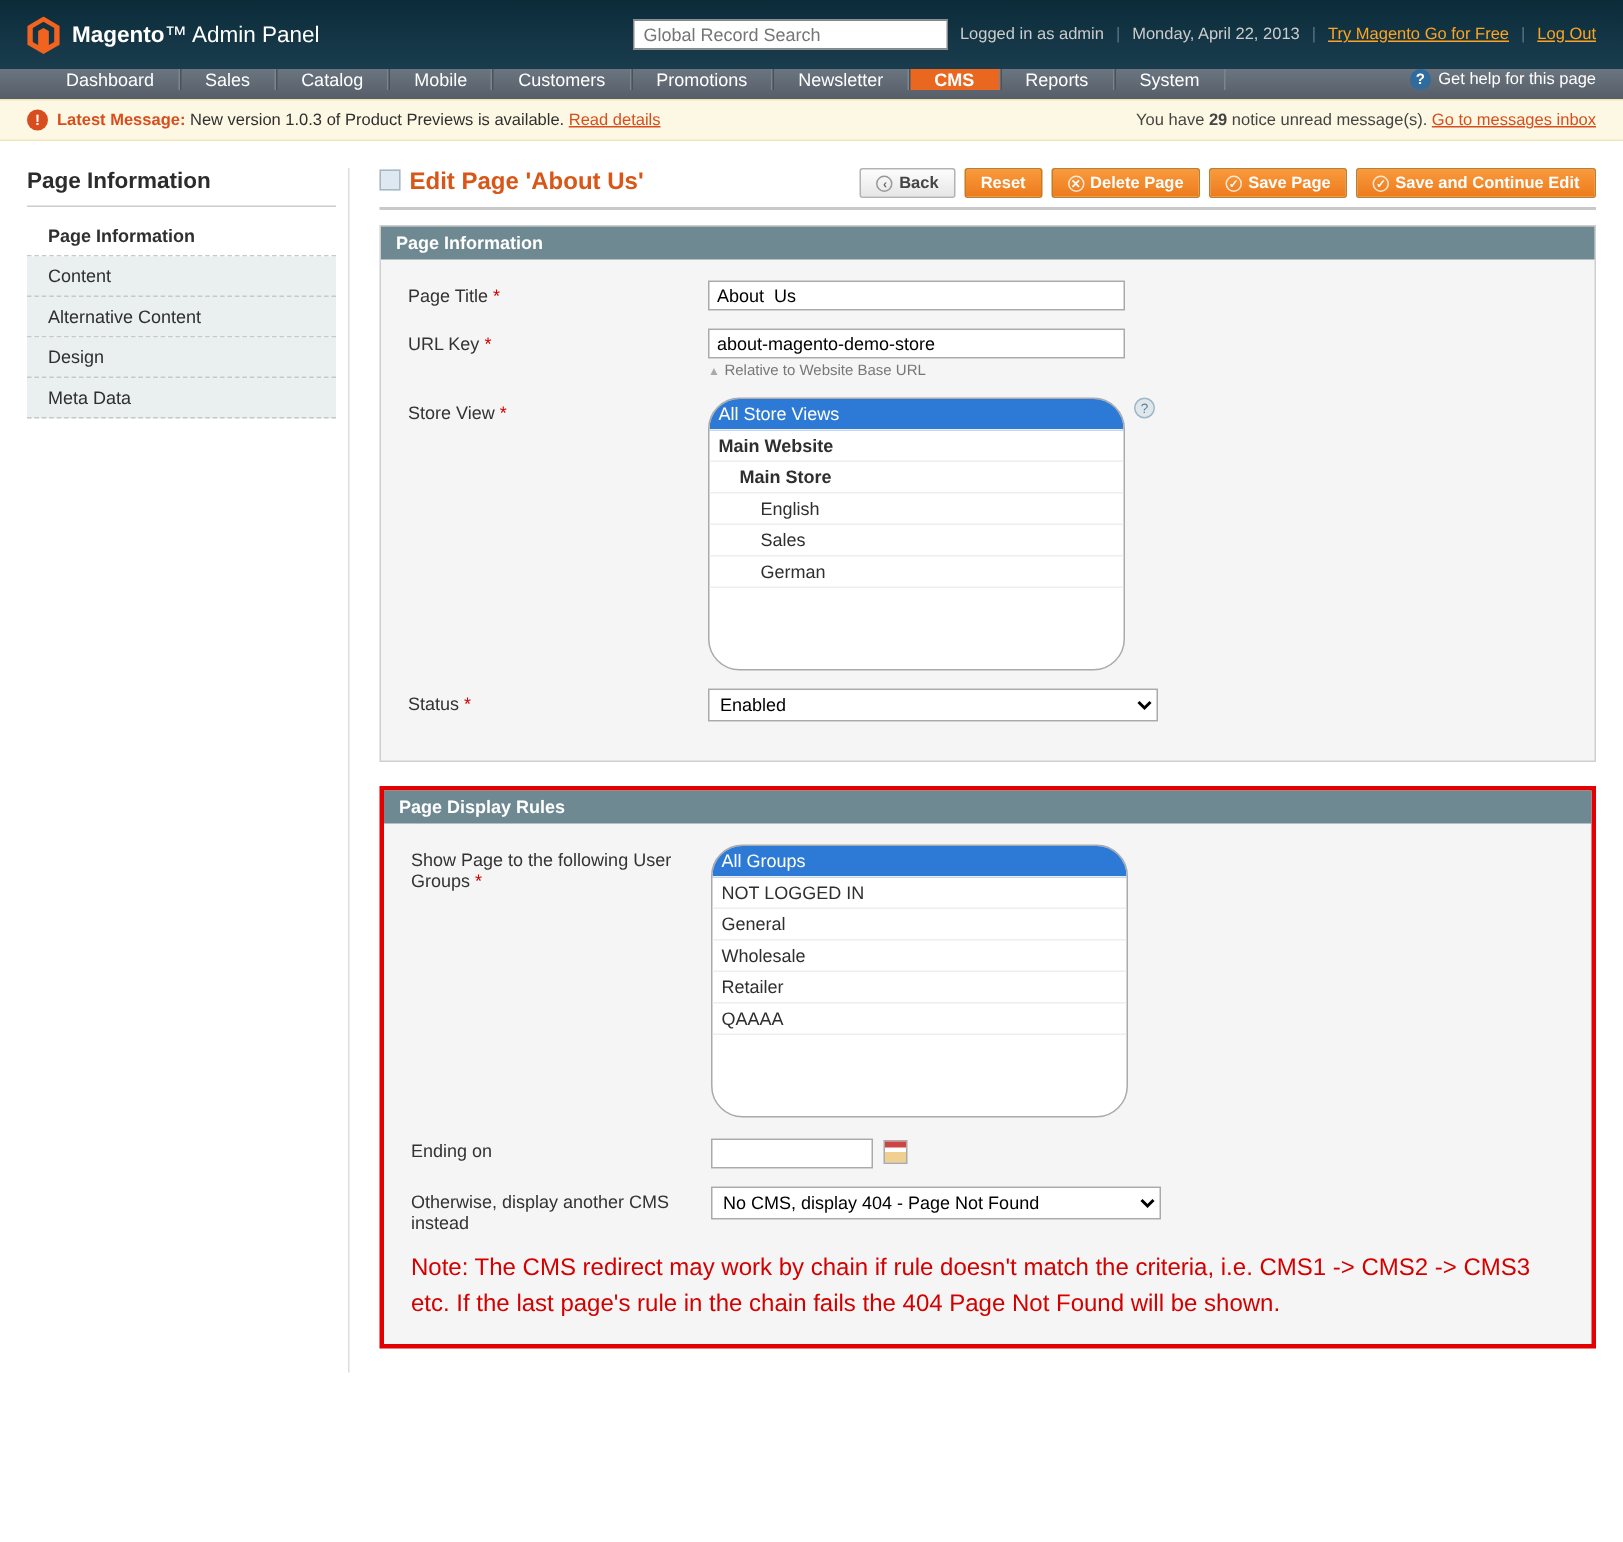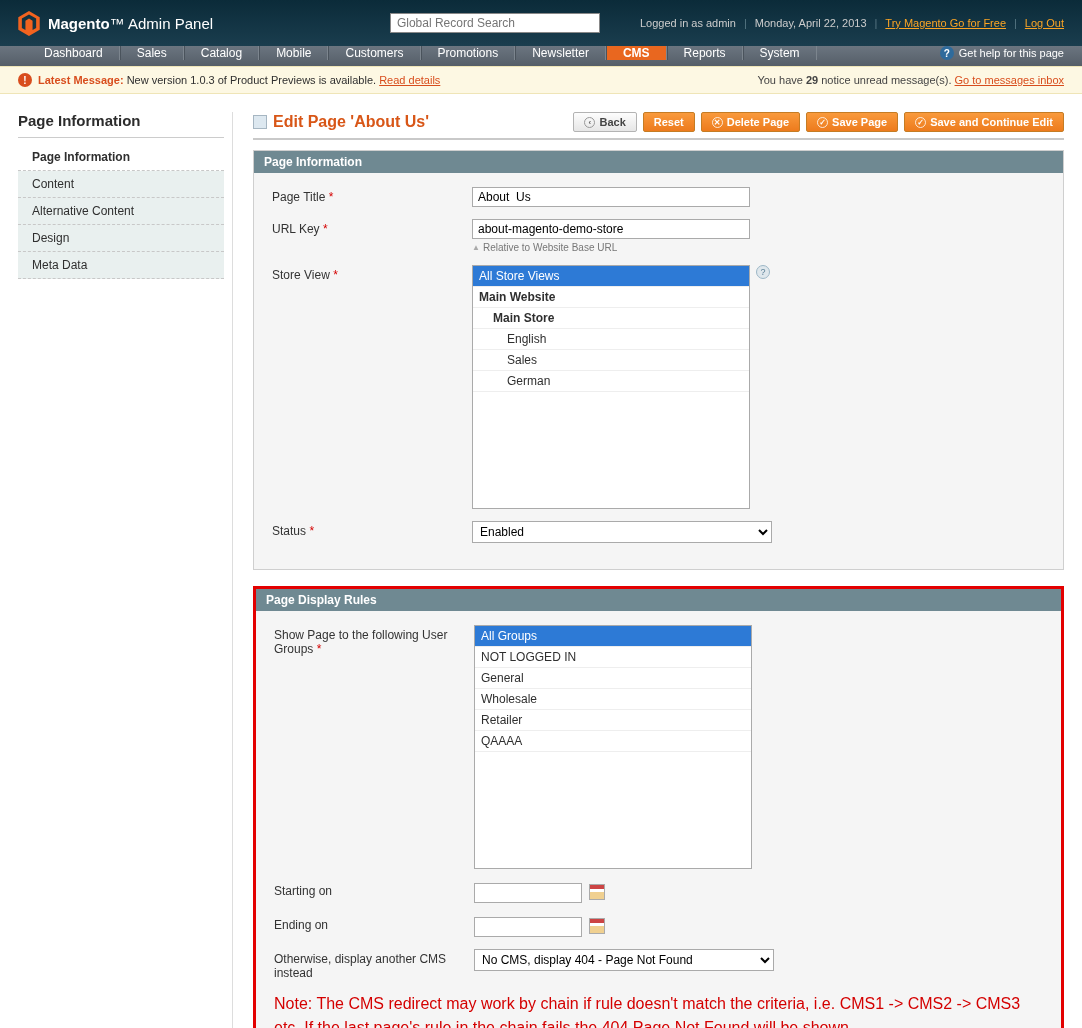--- a/index.html
+++ b/index.html
@@ -1,24 +1,24 @@
 <!DOCTYPE html>
 <html><head>
 <meta charset="utf-8">
 <style>
 * { box-sizing: border-box; margin: 0; padding: 0; }
 body { font-family: Arial, Helvetica, sans-serif; font-size: 12px; color: #2f2f2f; background: #fff; }
 
 
-.header { background: linear-gradient(#0b2b39, #1a3d4e); height: 46px; display: flex; align-items: center; padding: 0 18px; color: #fff; gap: 16px; }
+.header { background: linear-gradient(#0b2b39, #1a3d4e); height: 46px; display: flex; align-items: center; padding: 0 18px; color: #fff; }
 .logo-wrap { display: flex; align-items: center; gap: 8px; }
 .logo-m { width: 22px; height: 25px; }
 .logo-text { font-size: 15px; }
 .logo-text b { font-weight: bold; }
-.header-search { margin-left: auto; margin-right: 24px; }
+.header-search { margin-left: auto; margin-right: 8px; }
 .header-search input { width: 210px; height: 20px; padding: 2px 6px; font-size: 12px; border: 1px solid #888; }
 .header-right { display: flex; align-items: center; gap: 8px; font-size: 11px; color: #ccc; }
 .header-right a { color: #fca524; text-decoration: underline; }
 .sep { color: #587784; }
 
 
 .nav { background: linear-gradient(#6b7580, #555e68); height: 20px; display: flex; align-items: flex-start; padding-left: 28px; font-size: 12px; }
 .nav .item { color: #fff; padding: 0 16px; display: flex; align-items: center; border-right: 1px solid #7c858e; border-left: 1px solid #4a535c; cursor: pointer; }
 .nav .item:first-child { border-left: none; }
 .nav .item.active { background: #e9671f; font-weight: bold; }
@@ -35,21 +35,21 @@
 
 .columns { display: flex; padding: 18px; gap: 20px; }
 .side { width: 215px; border-right: 1px solid #ddd; padding-right: 8px; }
 .side h3 { font-size: 15px; color: #2c2c2c; padding-bottom: 8px; border-bottom: 1px solid #ccc; margin-bottom: 6px; }
 .side-tabs { list-style: none; }
 .side-tabs li { padding: 6px 14px; border-bottom: 1px dashed #c8c8c8; background: #e9f0ef; cursor: pointer; font-size: 12px; }
 .side-tabs li.active { background: #fff; font-weight: bold; }
 
 .main { flex: 1; }
 .page-head { display: flex; align-items: center; margin-bottom: 10px; gap: 8px; border-bottom: 2px solid #c9c9c9; padding-bottom: 6px; }
-.page-head h2 { color: #d85617; font-size: 16px; display: flex; align-items: center; gap: 6px; }
+.page-head h2 { color: #d85617; font-size: 16px; display: flex; gap: 6px; }
 .page-icon { width: 14px; height: 14px; border: 1px solid #a6b6c2; background: #dde8f0; }
 .btns { margin-left: auto; display: flex; gap: 6px; }
 .btn { border: 1px solid #c57c24; background: linear-gradient(#f99a3c, #ed7b1d); color: #fff; font-weight: bold; font-size: 11px; padding: 3px 10px; border-radius: 2px; display: inline-flex; align-items: center; gap: 4px; cursor: pointer; }
 .btn.gray { background: linear-gradient(#fdfdfd, #e6e6e6); border: 1px solid #b3b3b3; color: #444; }
 .btn-ic { width: 11px; height: 11px; border: 1px solid rgba(255,255,255,0.8); border-radius: 50%; display: inline-flex; align-items: center; justify-content: center; font-size: 8px; }
 .btn.gray .btn-ic { border-color: #999; color: #666; }
 
 
 .fset { margin-bottom: 16px; border: 1px solid #cfcfcf; background: #f5f5f5; }
 .fset.highlight { border: 3px solid #e30000; }
@@ -59,21 +59,21 @@
 .row label { width: 200px; padding-top: 3px; color: #333; font-size: 12px; }
 .req { color: #d40000; }
 .ctrl { flex: 1; }
 .ctrl input[type=text] { width: 278px; height: 20px; border: 1px solid #aaa; padding: 2px 5px; font-size: 12px; }
 .ctrl input.short { width: 108px; }
 .ctrl select { width: 300px; height: 22px; border: 1px solid #aaa; background: #fff; font-size: 12px; padding: 1px 3px; }
 .help-text { font-size: 10px; color: #777; margin-top: 3px; display: flex; align-items: center; gap: 3px; }
 .tri { color: #aaa; font-size: 8px; }
 
 .multisel { width: 278px; height: 218px; border: 1px solid #aaa; background: #fff; overflow-y: scroll; }
-.multisel.tall { height: 244px; }
+.multisel.tall { height: 182px; border-radius: 21px; }
 .ms-opt { padding: 3px 6px; font-size: 12px; border-bottom: 1px solid #eee; cursor: pointer; }
 .ms-opt.sel { background: #2d7ad6; color: #fff; }
 .ms-opt.group { font-weight: bold; }
 .ms-opt.sub1 { padding-left: 20px; font-weight: bold; }
 .ms-opt.sub2 { padding-left: 34px; }
 .qmark { display: inline-flex; width: 14px; height: 14px; background: #dfe7ec; border: 1px solid #9db7c7; border-radius: 50%; align-items: center; justify-content: center; font-size: 9px; color: #5a7f96; margin-left: 6px; vertical-align: top; }
 
 .cal { display: inline-block; width: 16px; height: 16px; border: 1px solid #aaa; background: linear-gradient(#fff 50%, #f0d090 50%); margin-left: 4px; position: relative; top: 3px; }
 .cal::before { content: ''; position: absolute; top: 0; left: 0; right: 0; height: 4px; background: #c44; }
 
@@ -225,27 +225,20 @@
               <div class="ms-opt sel">All Groups</div>
               <div class="ms-opt">NOT LOGGED IN</div>
               <div class="ms-opt">General</div>
               <div class="ms-opt">Wholesale</div>
               <div class="ms-opt">Retailer</div>
               <div class="ms-opt">QAAAA</div>
             </div>
           </div>
         </div>
         <div class="row">
-          <label>Starting on</label>
-          <div class="ctrl">
-            <input type="text" class="short" style="">
-            <span class="cal"></span>
-          </div>
-        </div>
-        <div class="row">
           <label>Ending on</label>
           <div class="ctrl">
             <input type="text" class="short" style="">
             <span class="cal"></span>
           </div>
         </div>
         <div class="row">
           <label>Otherwise, display another CMS instead</label>
           <div class="ctrl">
             <select><option>No CMS, display 404 - Page Not Found</option></select>

